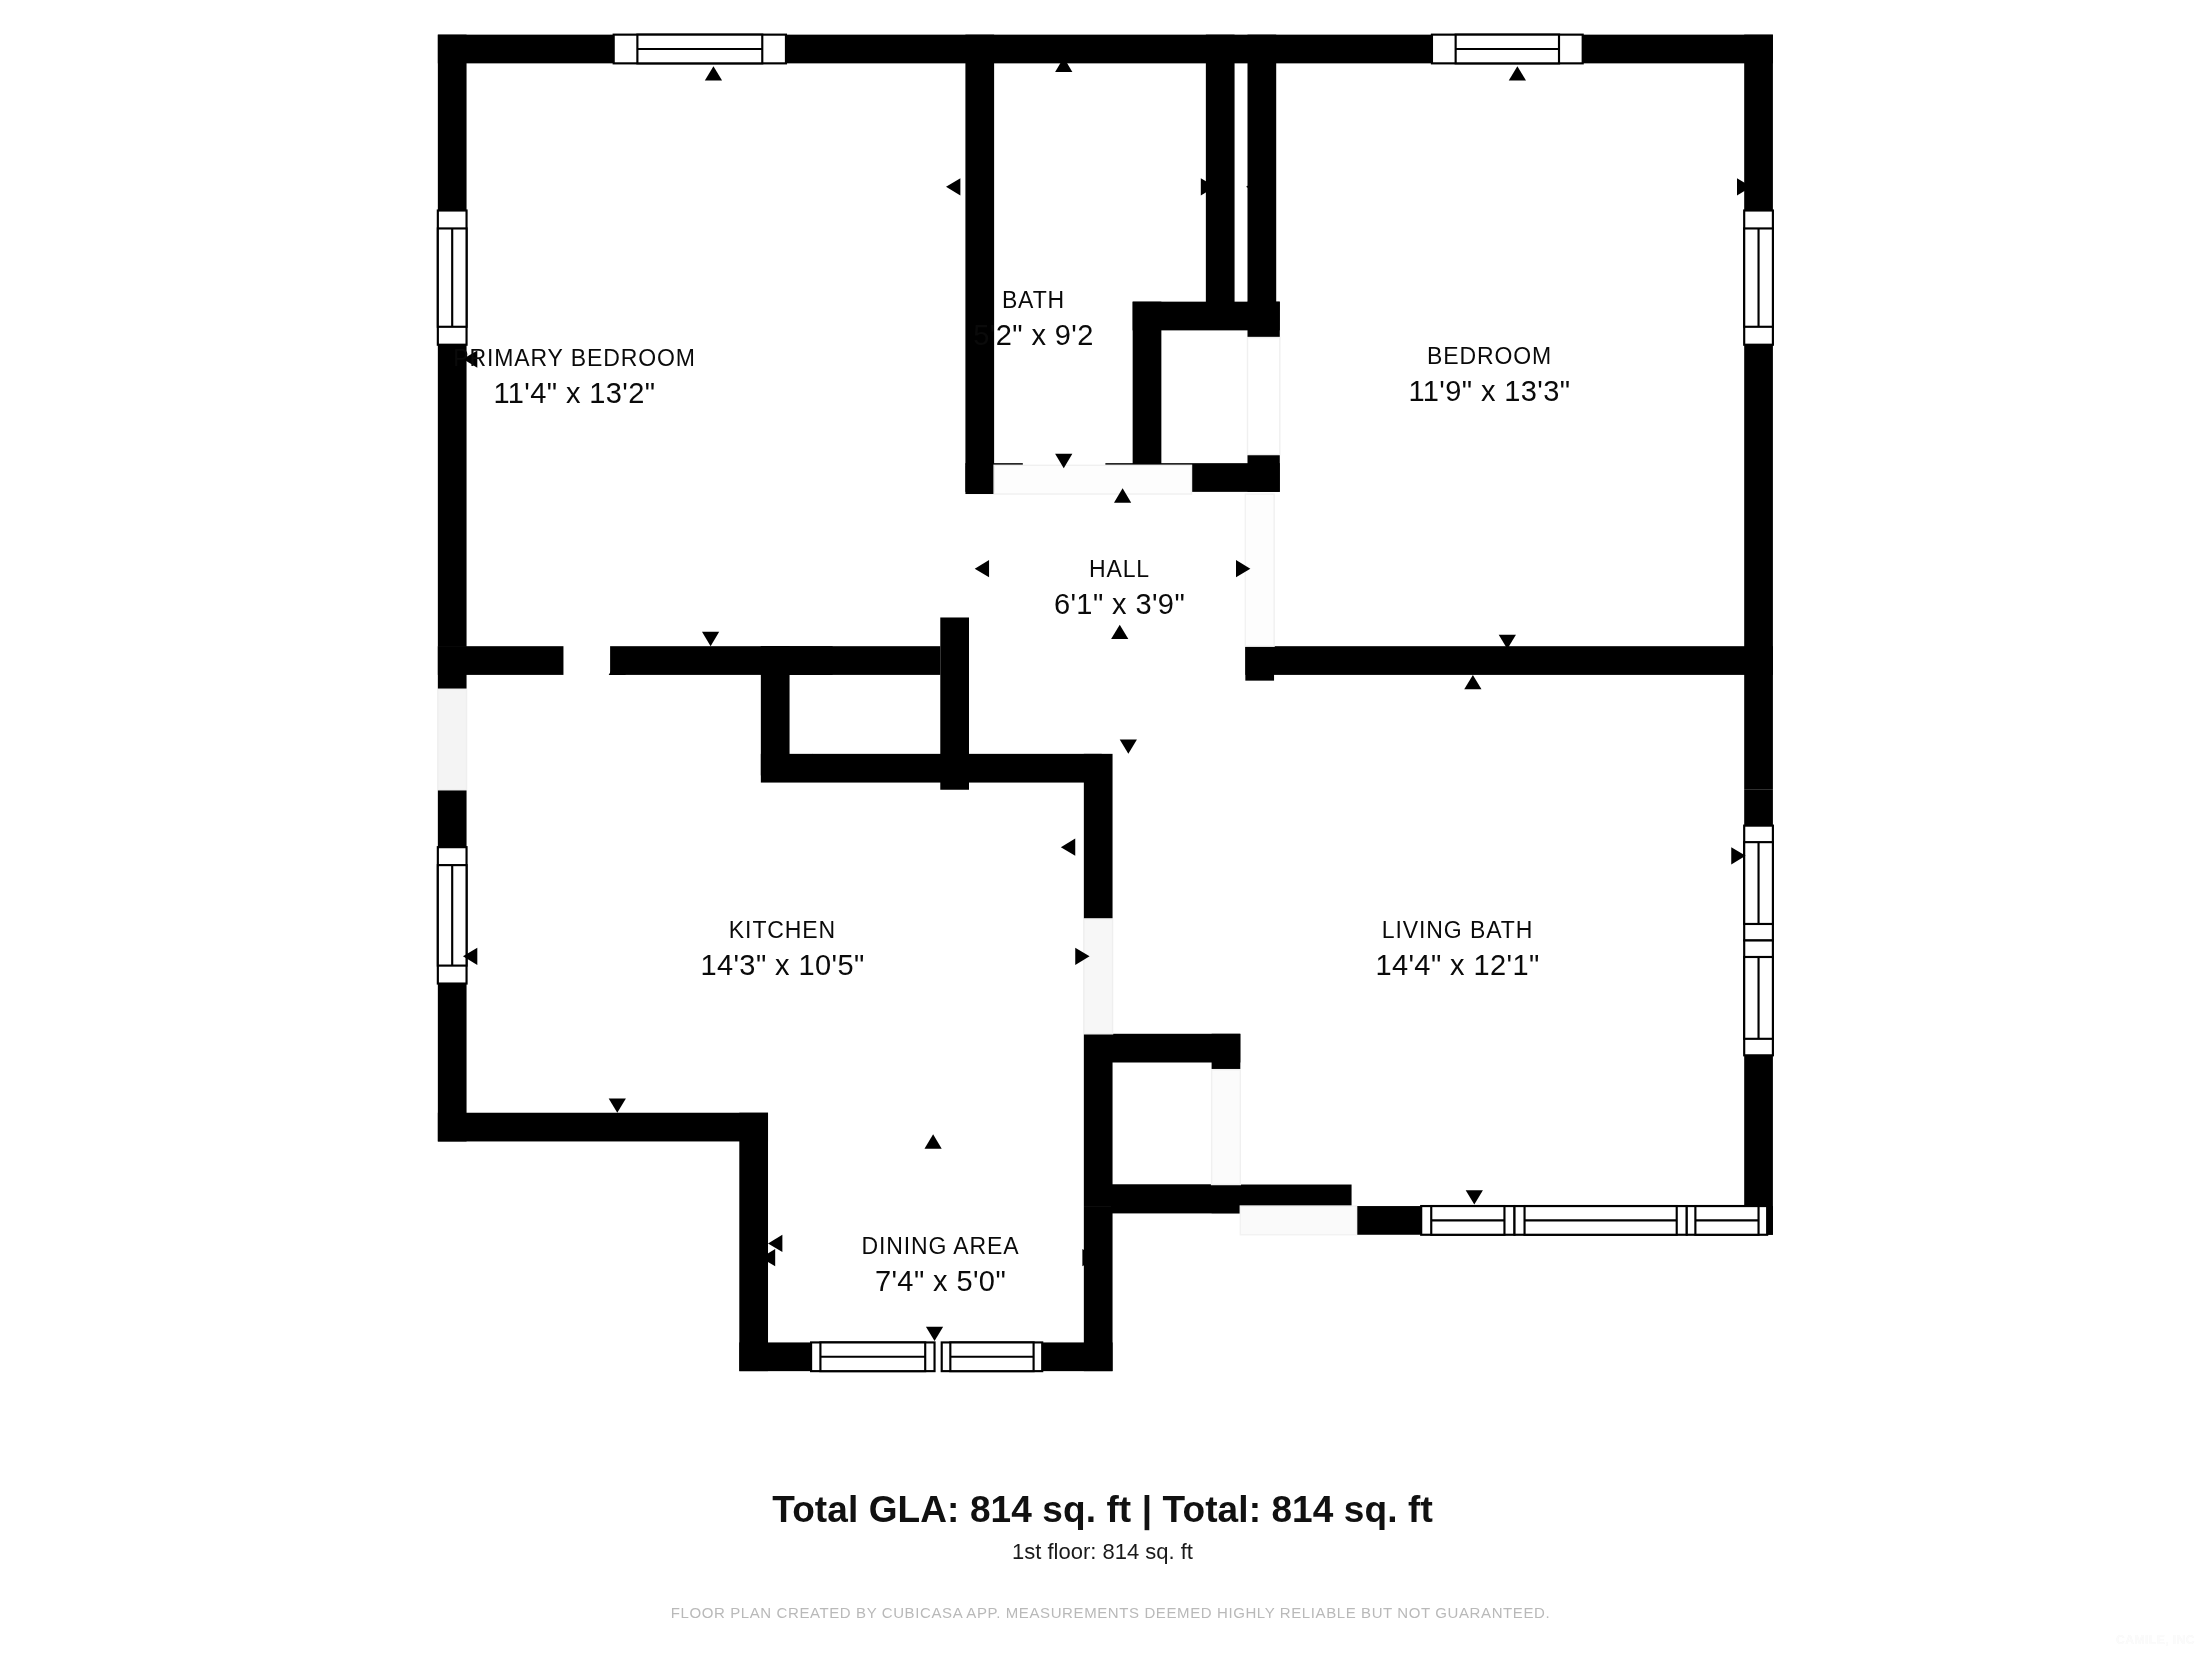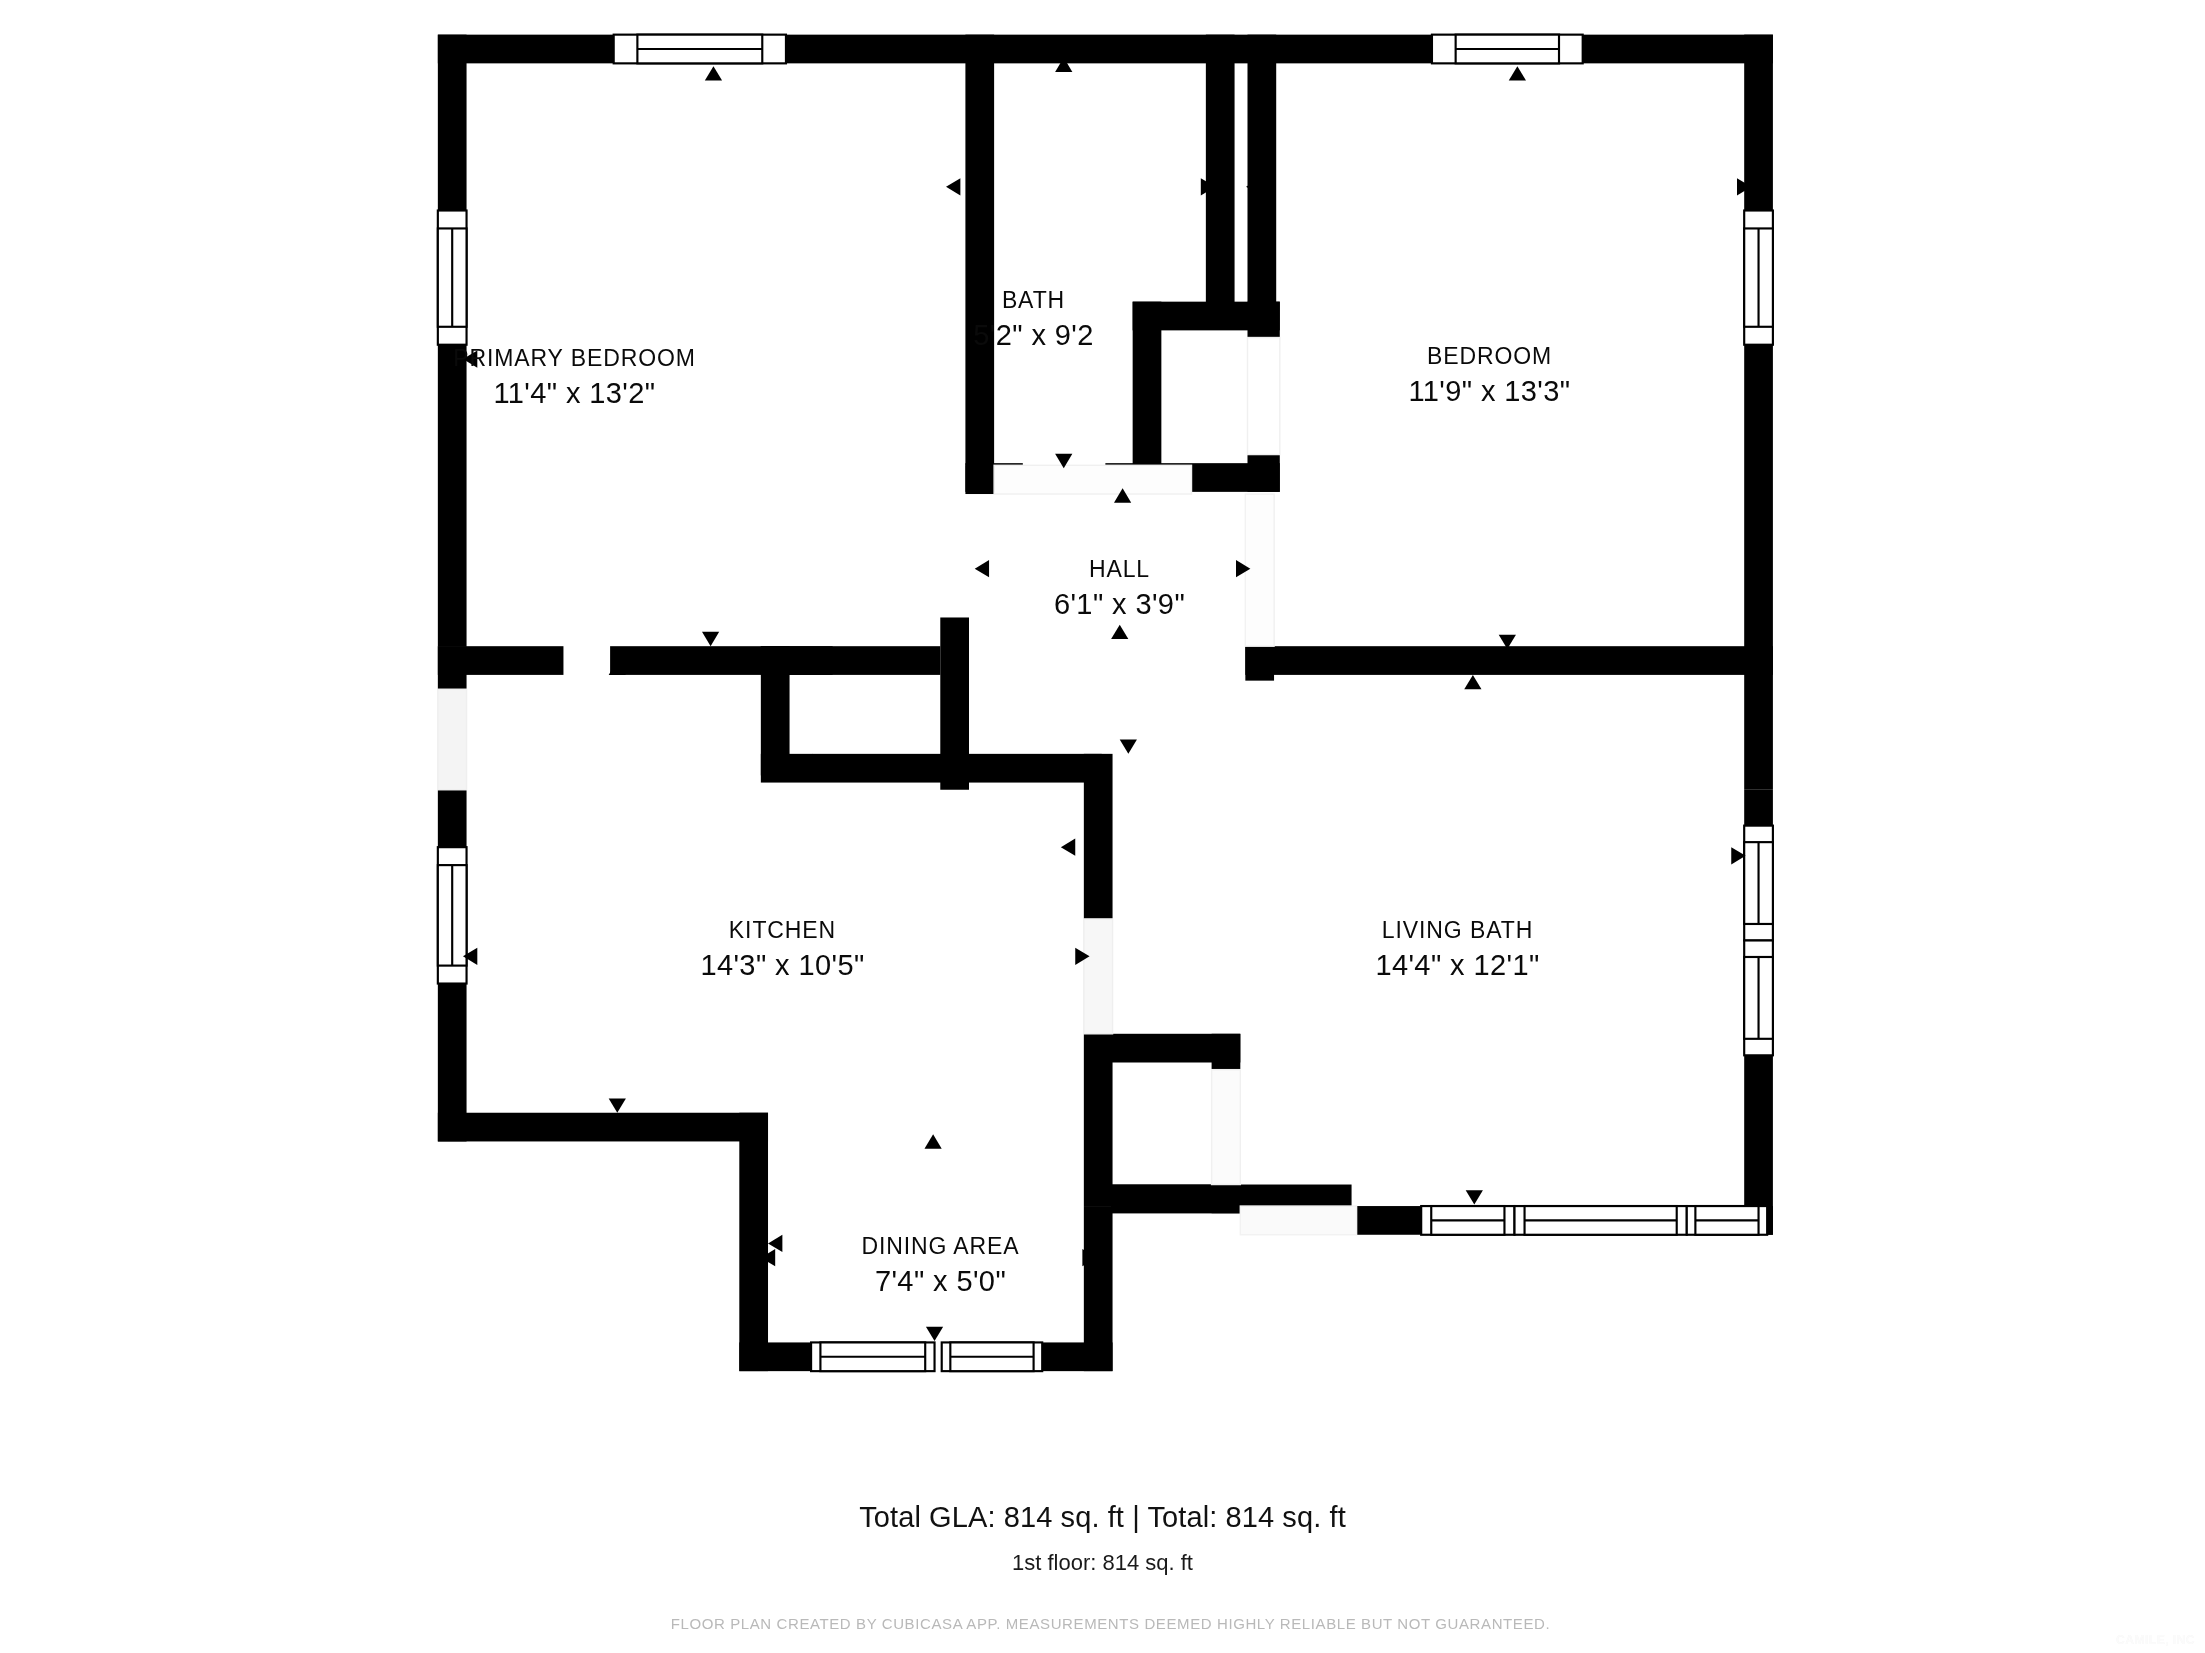--- a/index.html
+++ b/index.html
@@ -51,25 +51,25 @@
 
   
   #footer {
     position: absolute;
     left: 0;
     top: 1479px;
     width: 2205px;
     text-align: center;
   }
   #footer .total-line {
-    font-size: 29px;
-    font-weight: 400;
+    font-size: 37px;
+    font-weight: 700;
     color: #111111;
     letter-spacing: 0.1px;
-    margin: 16px;
+    margin: 4px;
     padding-top: 5.7px;
   }
   #footer .floor-line {
     font-size: 22px;
     font-weight: 400;
     color: #1a1a1a;
     margin: 8.6px 0 0 0;
   }
   #footer .disclaimer {
     font-size: 15px;

